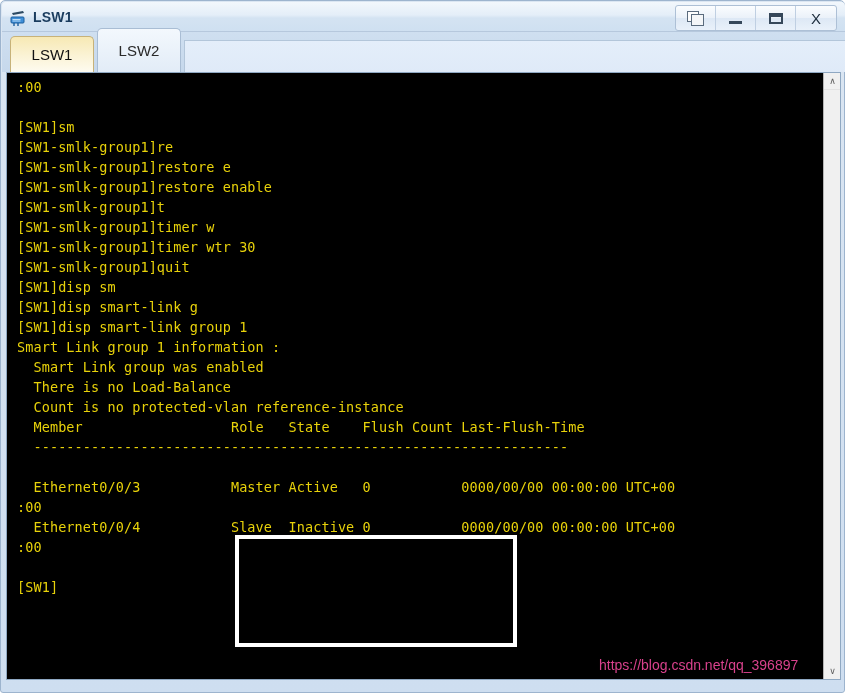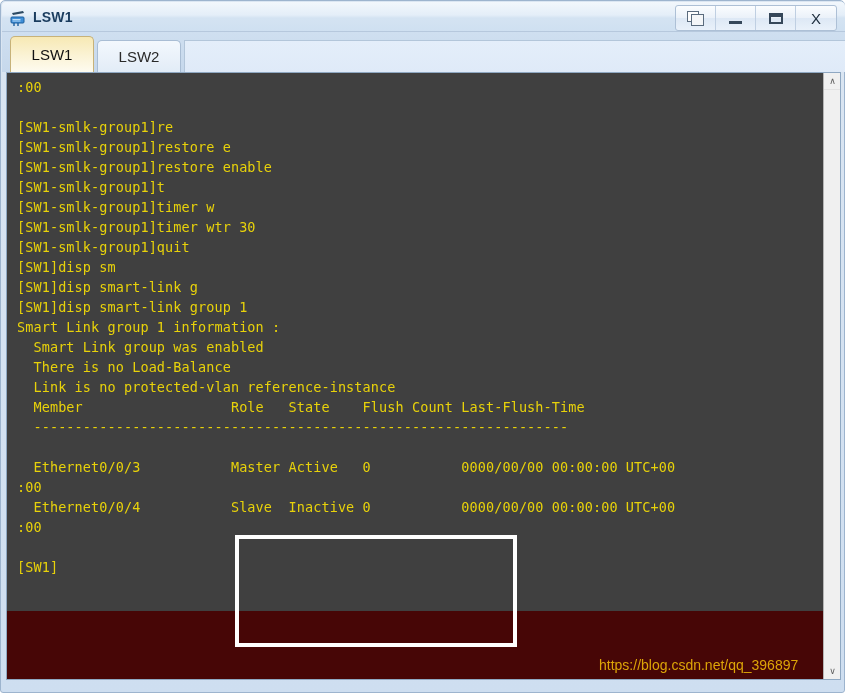--- a/index.html
+++ b/index.html
@@ -102,21 +102,21 @@
     top: 31px;
     width: 843px;
     height: 40px;
     box-sizing: border-box;
     background: linear-gradient(to bottom, #cfdff0 0%, #c6d8ec 100%);
     padding-left: 8px;
     display: flex;
     align-items: flex-end;
   }
   .tab {
-    height: 32px;
+    height: 44px;
     min-width: 84px;
     margin-right: 3px;
     padding: 0 14px;
     box-sizing: border-box;
     display: flex;
     align-items: center;
     justify-content: center;
     font-size: 15px;
     color: #2a2a2a;
     border: 1px solid #a9bdd4;
@@ -150,22 +150,22 @@
     height: 608px;
     box-sizing: border-box;
     border: 1px solid #8fa8c2;
     background: #470606;
     overflow: hidden;
   }
   .terminal {
     position: absolute;
     left: 0; top: 0;
     width: 818px;
-    height: 538px;
-    background: #404040;
+    height: 606px;
+    background: #000000;
     overflow: hidden;
     padding: 4px 0 0 0;
     box-sizing: border-box;
   }
   .term-line {
     font-family: "DejaVu Sans Mono", "Liberation Mono", monospace;
     font-size: 13.5px;
     line-height: 20px;
     color: #e8d20a;
     white-space: pre;
@@ -209,21 +209,21 @@
     border: 4px solid #ffffff;
     box-sizing: border-box;
     pointer-events: none;
   }
 
   
   .watermark {
     position: absolute;
     font-family: "Liberation Sans", sans-serif;
     font-size: 14px;
-    color: #eab308;
+    color: #ec4899;
     white-space: nowrap;
     opacity: 0.92;
   }
 </style>
 </head>
 <body>
 
 <div class="window">
 
   <div class="titlebar">
@@ -263,34 +263,35 @@
     <div class="tab">
       <span>LSW2</span>
     </div>
     <div class="tabstrip-filler"></div>
   </div>
 
   <div class="terminal-wrap">
     <div class="terminal" id="terminal">
         <div class="term-line">:00</div>
         <div class="term-line"></div>
+        <div class="term-line">[SW1]sm</div>
         <div class="term-line">[SW1-smlk-group1]re</div>
         <div class="term-line">[SW1-smlk-group1]restore e</div>
         <div class="term-line">[SW1-smlk-group1]restore enable</div>
         <div class="term-line">[SW1-smlk-group1]t</div>
         <div class="term-line">[SW1-smlk-group1]timer w</div>
         <div class="term-line">[SW1-smlk-group1]timer wtr 30</div>
         <div class="term-line">[SW1-smlk-group1]quit</div>
         <div class="term-line">[SW1]disp sm</div>
         <div class="term-line">[SW1]disp smart-link g</div>
         <div class="term-line">[SW1]disp smart-link group 1</div>
         <div class="term-line">Smart Link group 1 information :</div>
         <div class="term-line">  Smart Link group was enabled</div>
         <div class="term-line">  There is no Load-Balance</div>
-        <div class="term-line">  Link is no protected-vlan reference-instance</div>
+        <div class="term-line">  Count is no protected-vlan reference-instance</div>
         <div class="term-line">  Member                  Role   State    Flush Count Last-Flush-Time</div>
         <div class="term-line">  -----------------------------------------------------------------</div>
         <div class="term-line"></div>
         <div class="term-line">  Ethernet0/0/3           Master Active   0           0000/00/00 00:00:00 UTC+00</div>
         <div class="term-line">:00</div>
         <div class="term-line">  Ethernet0/0/4           Slave  Inactive 0           0000/00/00 00:00:00 UTC+00</div>
         <div class="term-line">:00</div>
         <div class="term-line"></div>
         <div class="term-line">[SW1]</div>
       </div>

